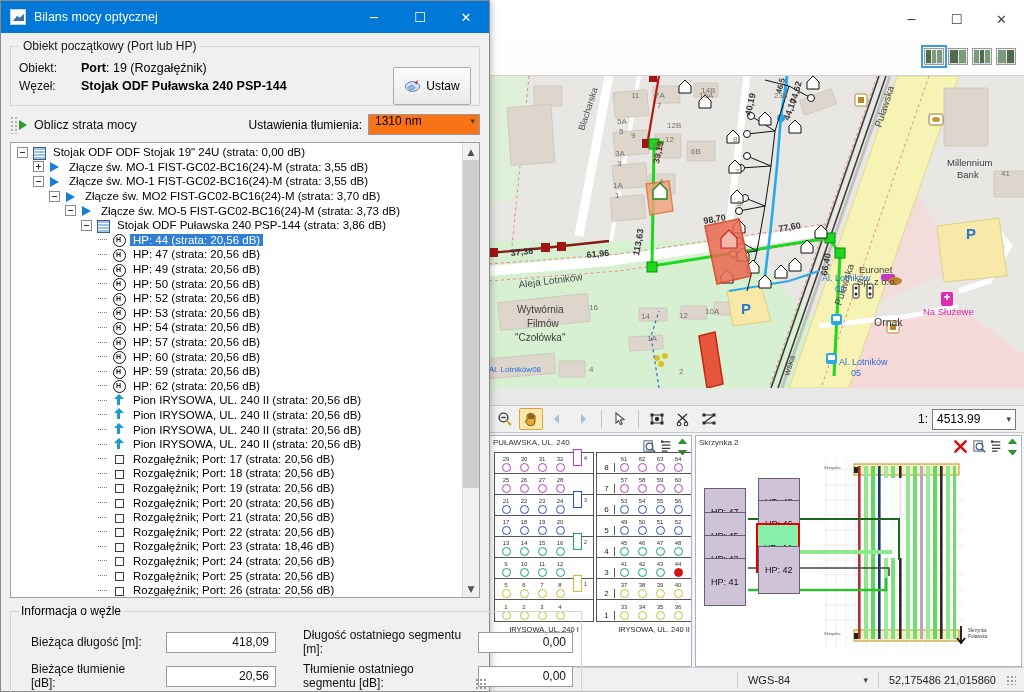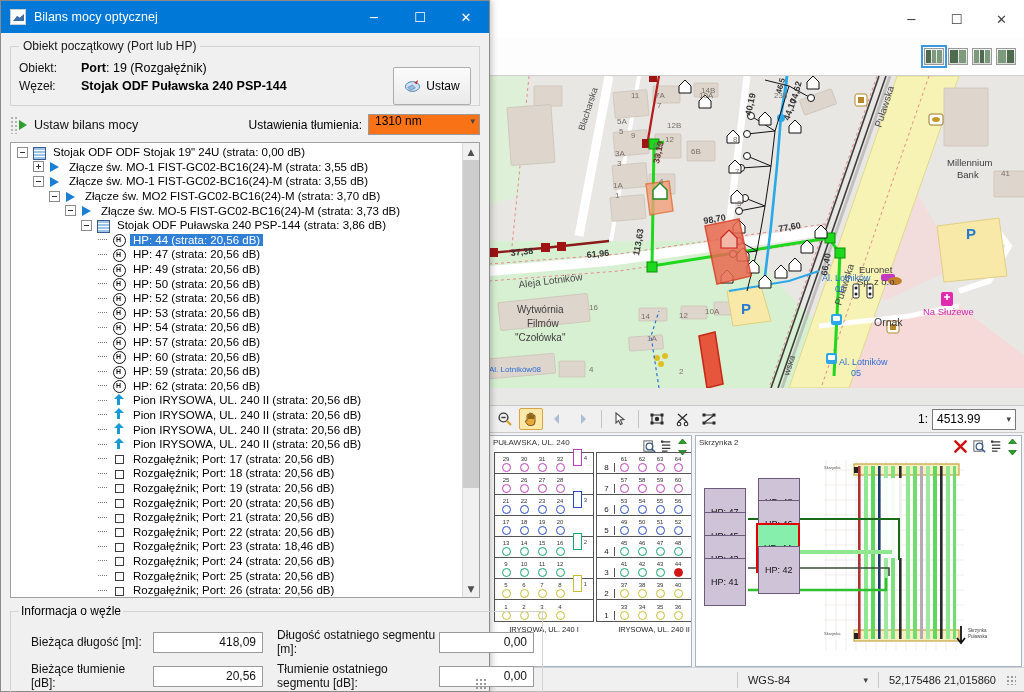--- a/index.html
+++ b/index.html
@@ -193,21 +193,21 @@
     width:17px; flex:0 0 auto; background:#f0f0f0; border-left:1px solid #dcdcdc;
     display:flex; flex-direction:column;
   }
   .sc-arrow { height:17px; display:flex; align-items:center; justify-content:center;
               font-size:9px; color:#505050; font-family:"DejaVu Sans", sans-serif; }
   .sc-track { flex:1 1 auto; position:relative; background:#f0f0f0; }
   .sc-thumb { position:absolute; left:0; right:0; top:0; height:78%; background:#cdcdcd; }
 
   
   fieldset.info { border:1px solid #d4d4d4; margin:0; padding:4px 8px 10px 8px; }
-  .irow { display:flex; align-items:center; margin:6px 0; }
+  .irow { display:flex; align-items:center; margin:6px 0;gap:13px; }
   .ilab { font-size:12px; color:#111; }
   .ibox {
     height:21px; border:1px solid #9a9a9a; background:#fff; display:flex; align-items:center;
     justify-content:flex-end; padding:0 6px; font-size:12px; color:#111;
   }
   #grip { position:absolute; right:3px; bottom:2px; width:11px; height:11px;
     background-image:radial-gradient(#9a9a9a 38%, transparent 40%); background-size:4px 4px; }
 
   
   .odf-grid { position:absolute; left:4px; top:16px; display:flex; gap:2px; }
@@ -1077,21 +1077,21 @@
           <path d="M4,9 L9,6.5 L12,9.5 L7,12 Z" fill="#9abde0" stroke="#4a7aa8" stroke-width=".7"></path>
         </svg>
         <span>Ustaw</span>
       </div>
     </fieldset>
 
     <div id="calc-row">
       <div id="calc-grip"></div>
       <div id="calc-link">
         <span id="calc-arrow"></span>
-        <span>Ustaw bilans mocy</span>
+        <span>Oblicz strata mocy</span>
       </div>
       <div id="atten-wrap">
         <span>Ustawienia tłumienia:</span>
         <div id="atten-select">
           <span>1310 nm</span>
           <span style="font-size:9px;color:#444;">▾</span>
         </div>
       </div>
     </div>
 

